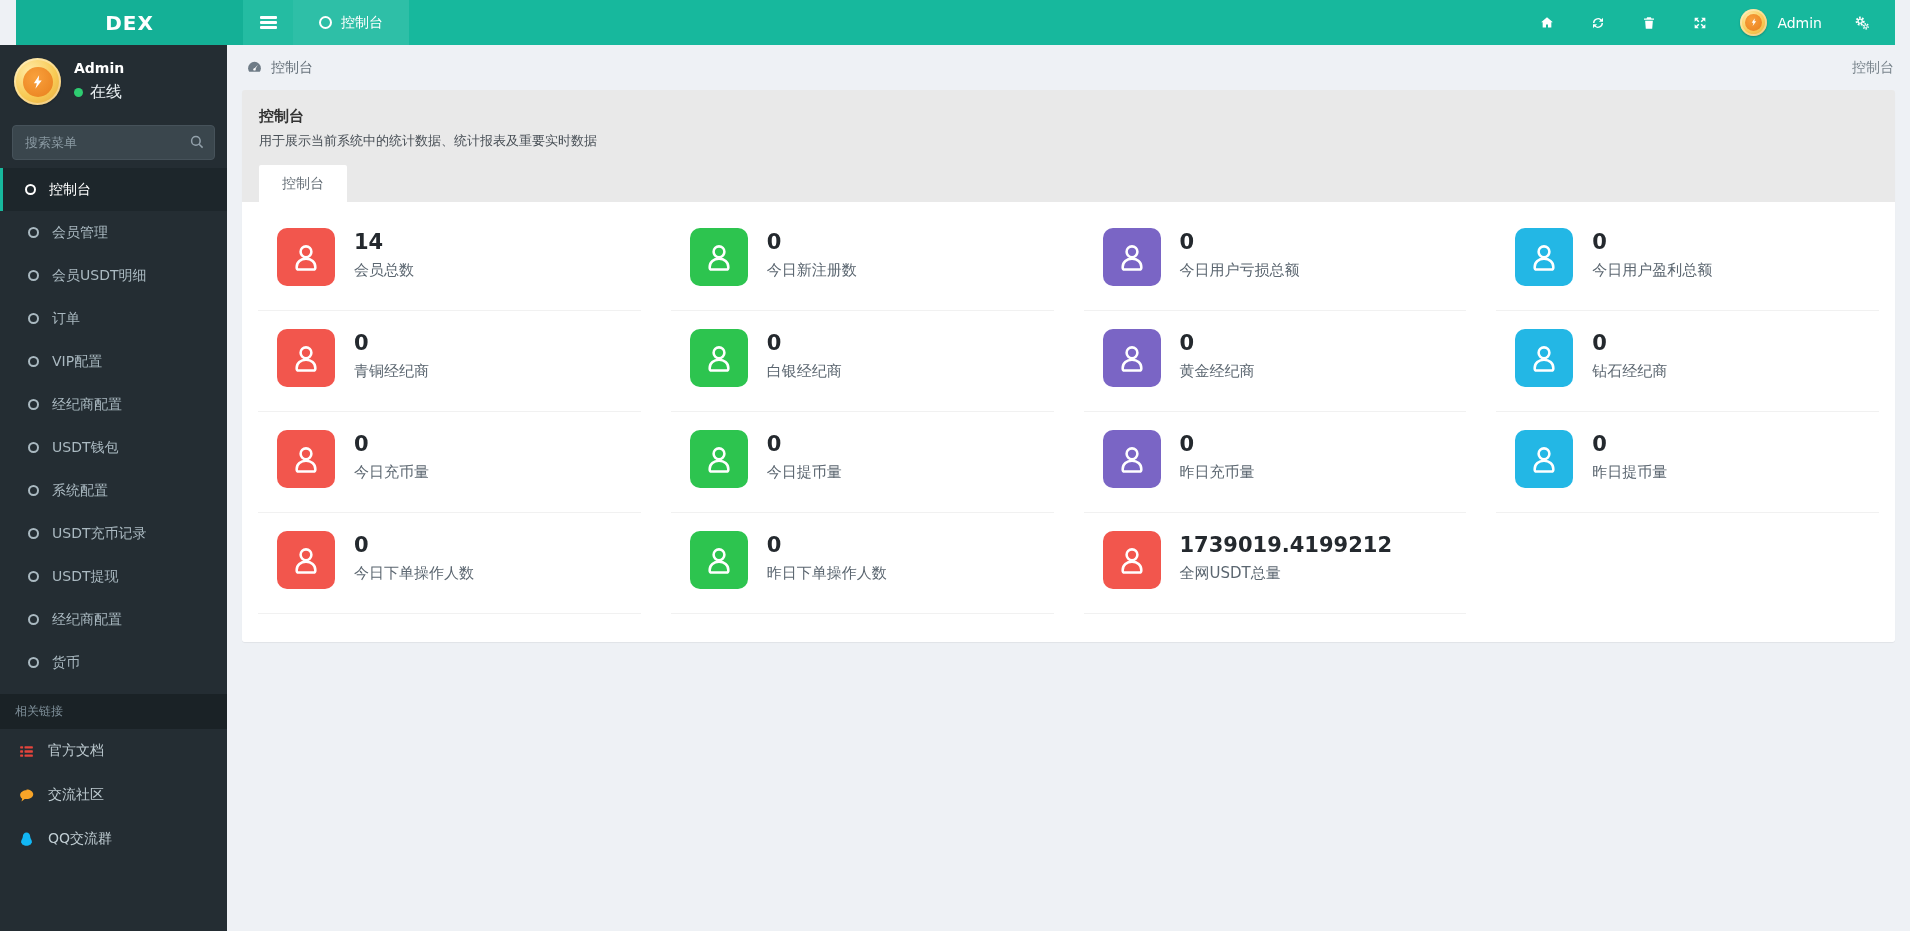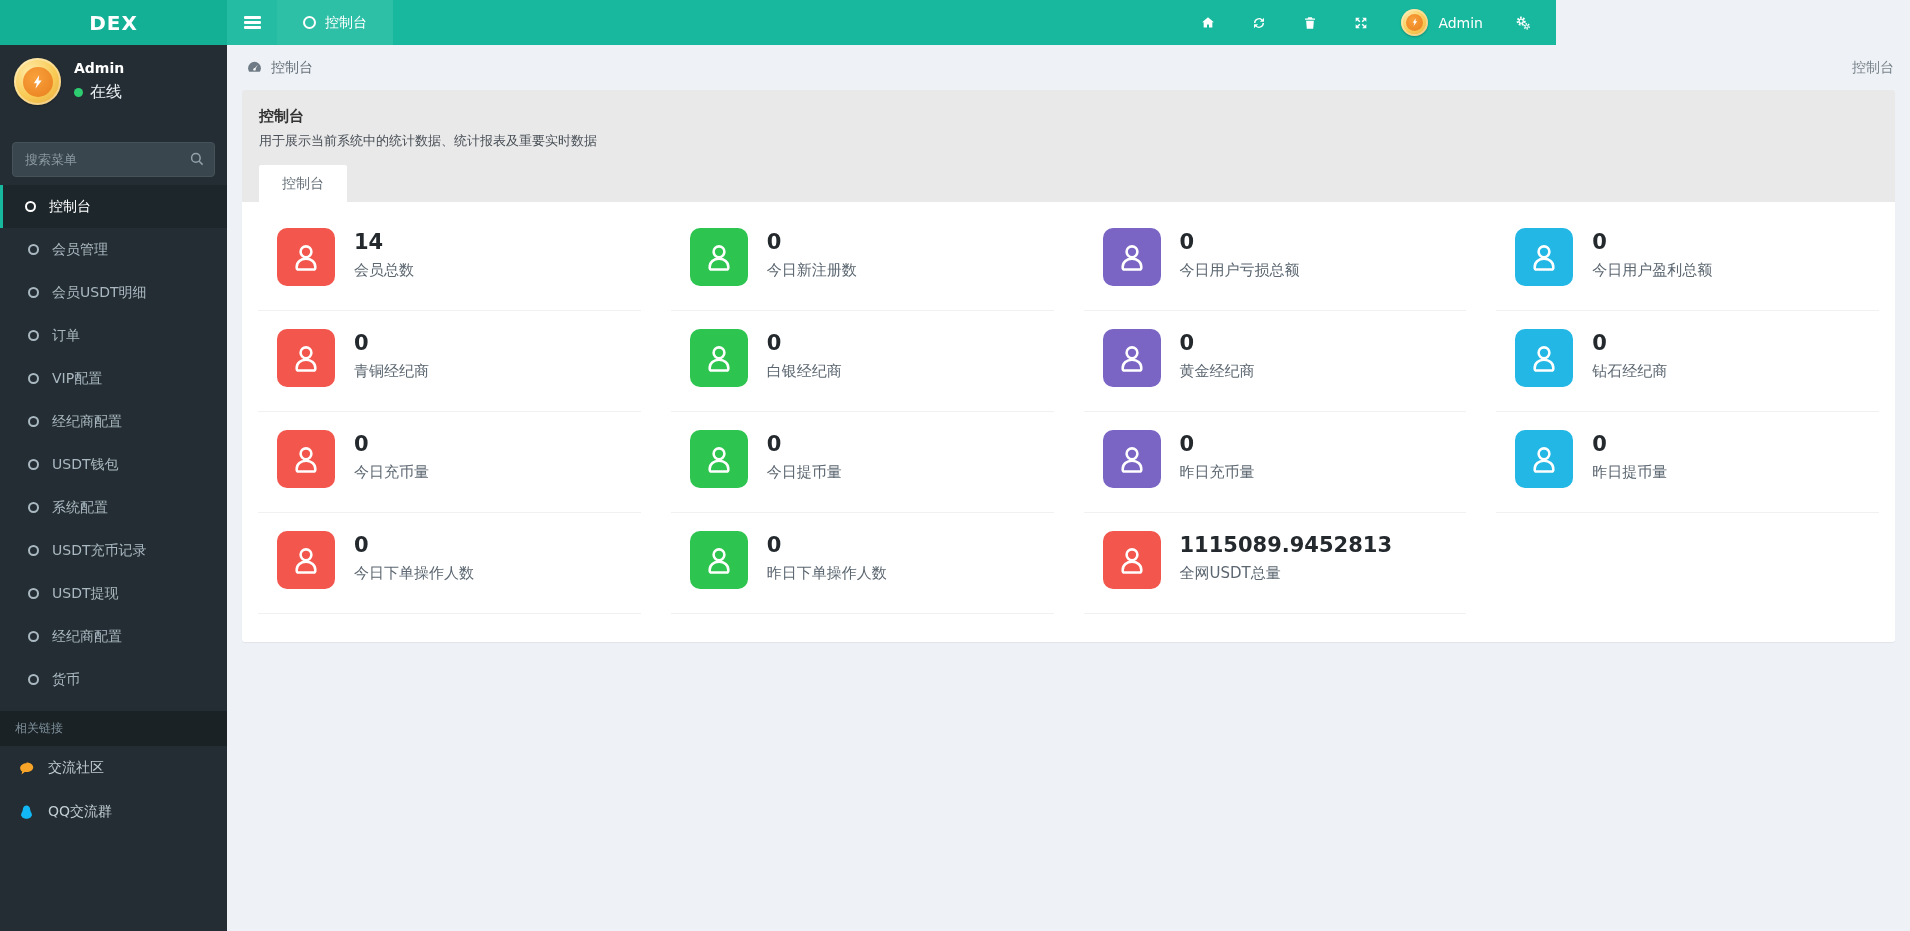--- a/index.html
+++ b/index.html
@@ -1,20 +1,20 @@
 <!DOCTYPE html>
 <html><head>
 <meta charset="utf-8">
 <style>
   * { margin:0; padding:0; box-sizing:border-box; }
   html,body { width:1910px; height:931px; overflow:hidden; }
   body { font-family:"DejaVu Sans","Liberation Sans",sans-serif; background:#eef1f5; font-size:14px; color:#333; }
 
   
-  .topbar { position:absolute; top:0; left:0; width:1556px; height:45px; background:#17b89d; display:flex; align-items:stretch; z-index:10; }
+  .topbar { position:absolute; top:0; left:16px; width:1879px; height:45px; background:#17b89d; display:flex; align-items:stretch; z-index:10; }
   .brand { width:227px; background:#14b096; color:#fff; font-weight:bold; font-size:20px; letter-spacing:1px; display:flex; align-items:center; justify-content:center; }
   .hamburger { width:50px; display:flex; align-items:center; justify-content:center; cursor:pointer; background:rgba(255,255,255,.06); }
   .hamburger .bars { width:17px; }
   .hamburger .bars span { display:block; height:2.5px; background:#fff; border-radius:1px; margin:2.6px 0; }
   .top-tab { display:flex; align-items:center; gap:9px; padding:0 26px; background:rgba(255,255,255,.10); color:#fff; font-size:14px; cursor:pointer; }
   .circle-o { width:13px; height:13px; border:2px solid #fff; border-radius:50%; display:inline-block; }
   .topbar-right { margin-left:auto; display:flex; align-items:center; gap:13px; padding-right:14px; }
   .tb-icon { width:38px; height:45px; display:flex; align-items:center; justify-content:center; cursor:pointer; }
   .tb-icon svg { width:16px; height:16px; }
   .tb-user { display:flex; align-items:center; gap:10px; padding:0 8px; cursor:pointer; }
@@ -26,21 +26,21 @@
   .coin-core svg { width:60%; height:60%; }
 
   
   .sidebar { position:absolute; top:45px; left:0; width:227px; height:886px; background:#242d33; color:#aab9c1; }
   .side-user { display:flex; align-items:center; gap:13px; padding:13px 14px 10px; }
   .side-user .coin { width:47px; height:47px; }
   .side-user .coin .coin-core { width:30px; height:30px; }
   .su-name { color:#fff; font-weight:bold; font-size:14px; }
   .su-status { display:flex; align-items:center; gap:7px; margin-top:6px; font-size:16px; color:#e8eef1; }
   .dot-online { width:9px; height:9px; border-radius:50%; background:#2ecc71; }
-  .side-search { margin:27px 12px 8px; position:relative; }
+  .side-search { margin:10px 12px 8px; position:relative; }
   .side-search input { width:100%; height:35px; background:#3a464d; border:1px solid #46525a; border-radius:4px; color:#cfd8dd; font-size:13px; padding:0 32px 0 12px; outline:none; font-family:inherit; }
   .side-search input::placeholder { color:#8a99a2; }
   .side-search .sicon { position:absolute; right:9px; top:8px; }
   .menu { list-style:none; }
   .menu-item { display:flex; align-items:center; gap:13px; height:43px; padding:0 14px 0 25px; font-size:14px; color:#aab9c1; cursor:pointer; border-left:3px solid transparent; }
   .menu-item .circle-icon { width:11px; height:11px; border:2px solid currentColor; border-radius:50%; flex:none; }
   .menu-item.active { background:#1d262b; color:#fff; border-left-color:#17b89d; padding-left:22px; }
   .menu-item .chev { margin-left:auto; color:#9fb2bd; font-size:17px; line-height:1; }
   .links-header { background:#1a2226; color:#7e8f99; font-size:12px; padding:9px 15px; margin-top:10px; }
   .link-item { display:flex; align-items:center; gap:13px; height:44px; padding:0 14px 0 18px; font-size:14px; color:#bfccd2; cursor:pointer; }
@@ -220,20 +220,33 @@
     <span class="circle-icon"></span>
     <span class="menu-label">货币</span>
 
   </li>
 
 </ul>
   <div class="links-header">相关链接</div>
   <div id="side-links">
       <div class="link-item">
         <svg viewBox="0 0 24 24">
+          <g fill="#e5443c">
+            <rect x="3" y="4.5" width="4.2" height="3.4" rx=".7"></rect>
+            <rect x="9.2" y="4.5" width="11.8" height="3.4" rx=".7"></rect>
+            <rect x="3" y="10.3" width="4.2" height="3.4" rx=".7"></rect>
+            <rect x="9.2" y="10.3" width="11.8" height="3.4" rx=".7"></rect>
+            <rect x="3" y="16.1" width="4.2" height="3.4" rx=".7"></rect>
+            <rect x="9.2" y="16.1" width="11.8" height="3.4" rx=".7"></rect>
+          </g>
+        </svg>
+        <span>官方文档</span>
+      </div>
+      <div class="link-item">
+        <svg viewBox="0 0 24 24">
           <path d="M12 3.5c5.2 0 9.5 3 9.5 6.8s-4.3 6.8-9.5 6.8c-.9 0-1.8-.1-2.6-.3L5 20.5l.9-4.1c-1.8-1.2-2.9-3-2.9-5.1 0-3.8 4.3-6.8 9-6.8z" fill="#f7a428"></path>
         </svg>
         <span>交流社区</span>
       </div>
       <div class="link-item">
         <svg viewBox="0 0 24 24">
           <path d="M12 2.2c3.1 0 5.2 2.5 5.2 5.6 0 1 .4 2 .9 3 .8 1.5 1.6 3 1.6 4.6 0 1-.4 1.9-1.2 2.2-.3.9-.9 1.8-1.8 1.8-2.1 2.1-7.3 2.1-9.4 0-.9 0-1.5-.9-1.8-1.8-.8-.3-1.2-1.2-1.2-2.2 0-1.6.8-3.1 1.6-4.6.5-1 .9-2 .9-3C6.8 4.7 8.9 2.2 12 2.2z" fill="#12b7f5"></path>
         </svg>
         <span>QQ交流群</span>
       </div>
@@ -446,20 +459,20 @@
   </div>
 
   <div class="stat">
     <div class="stat-icon" style="background: rgb(242, 86, 77);">
       <svg viewBox="0 0 24 24">
         <circle cx="12" cy="8.5" r="3.6" fill="none" stroke="#fff" stroke-width="1.7"></circle>
         <path d="M7 20.3c-.7 0-1.2-.5-1.2-1.2v-.5c0-3.3 2.7-5.5 6.2-5.5s6.2 2.2 6.2 5.5v.5c0 .7-.5 1.2-1.2 1.2z" fill="none" stroke="#fff" stroke-width="1.7" stroke-linejoin="round"></path>
       </svg>
     </div>
     <div>
-      <div class="stat-value">1115089.9452813</div>
+      <div class="stat-value">1739019.4199212</div>
       <div class="stat-label">全网USDT总量</div>
     </div>
   </div>
 </div>
     </div>
   </div>
 </div>
 
 </body></html>

